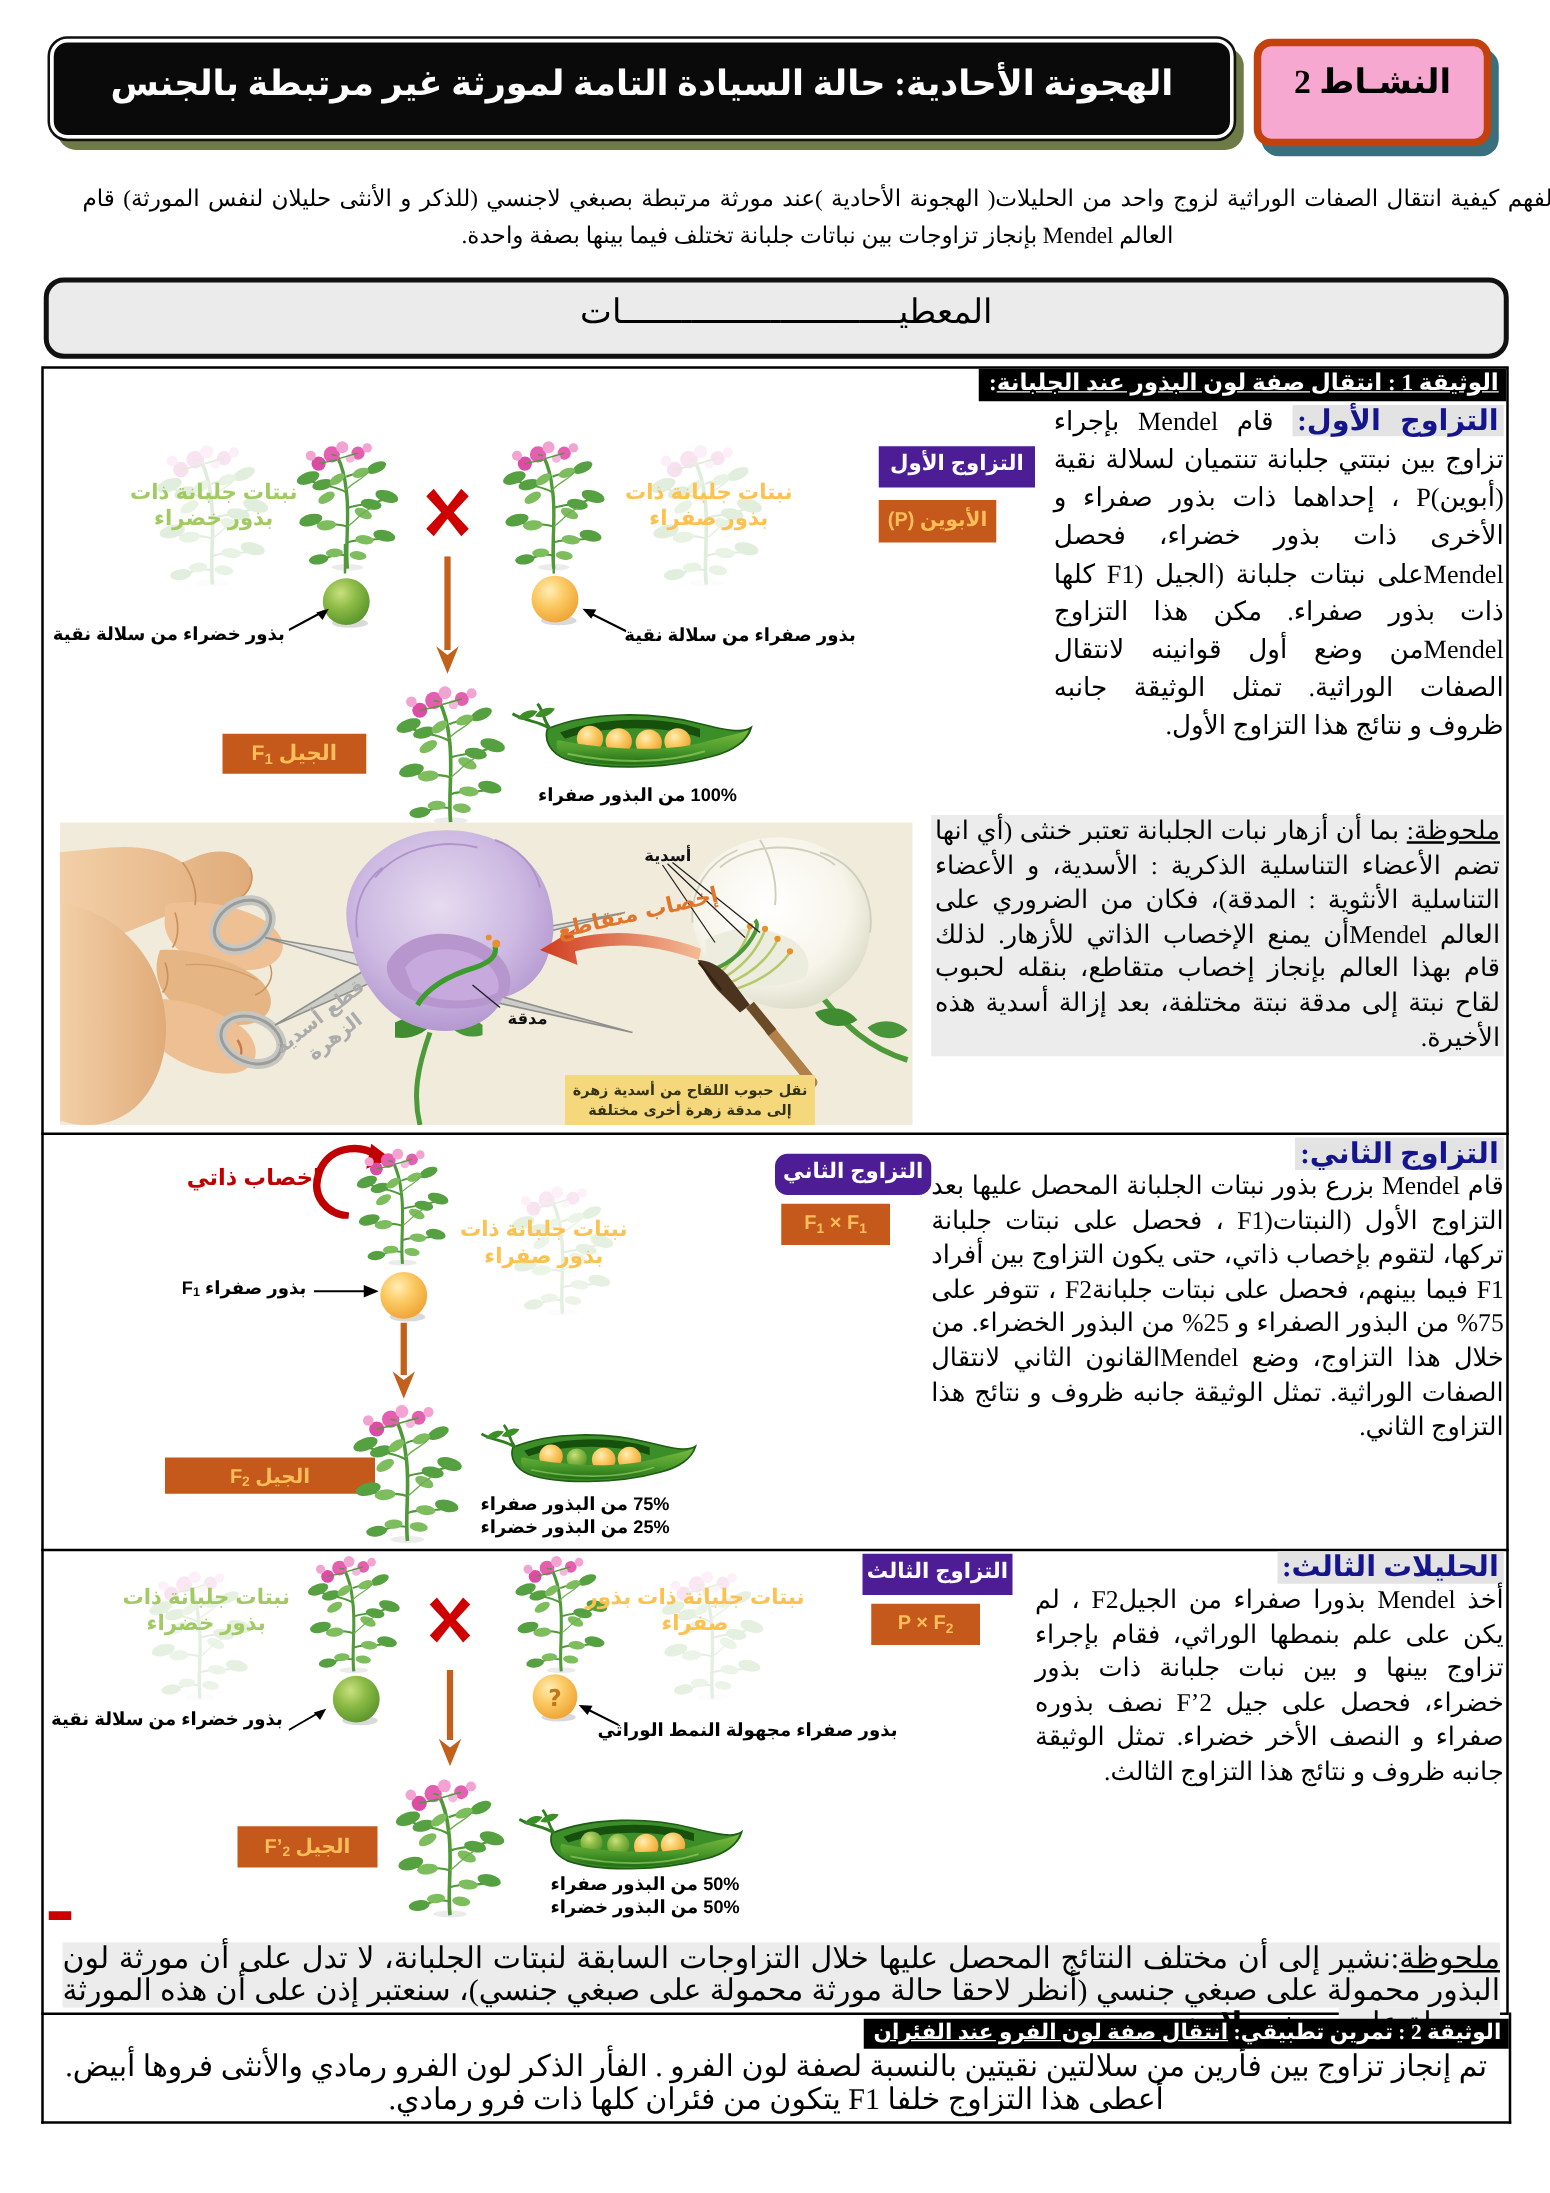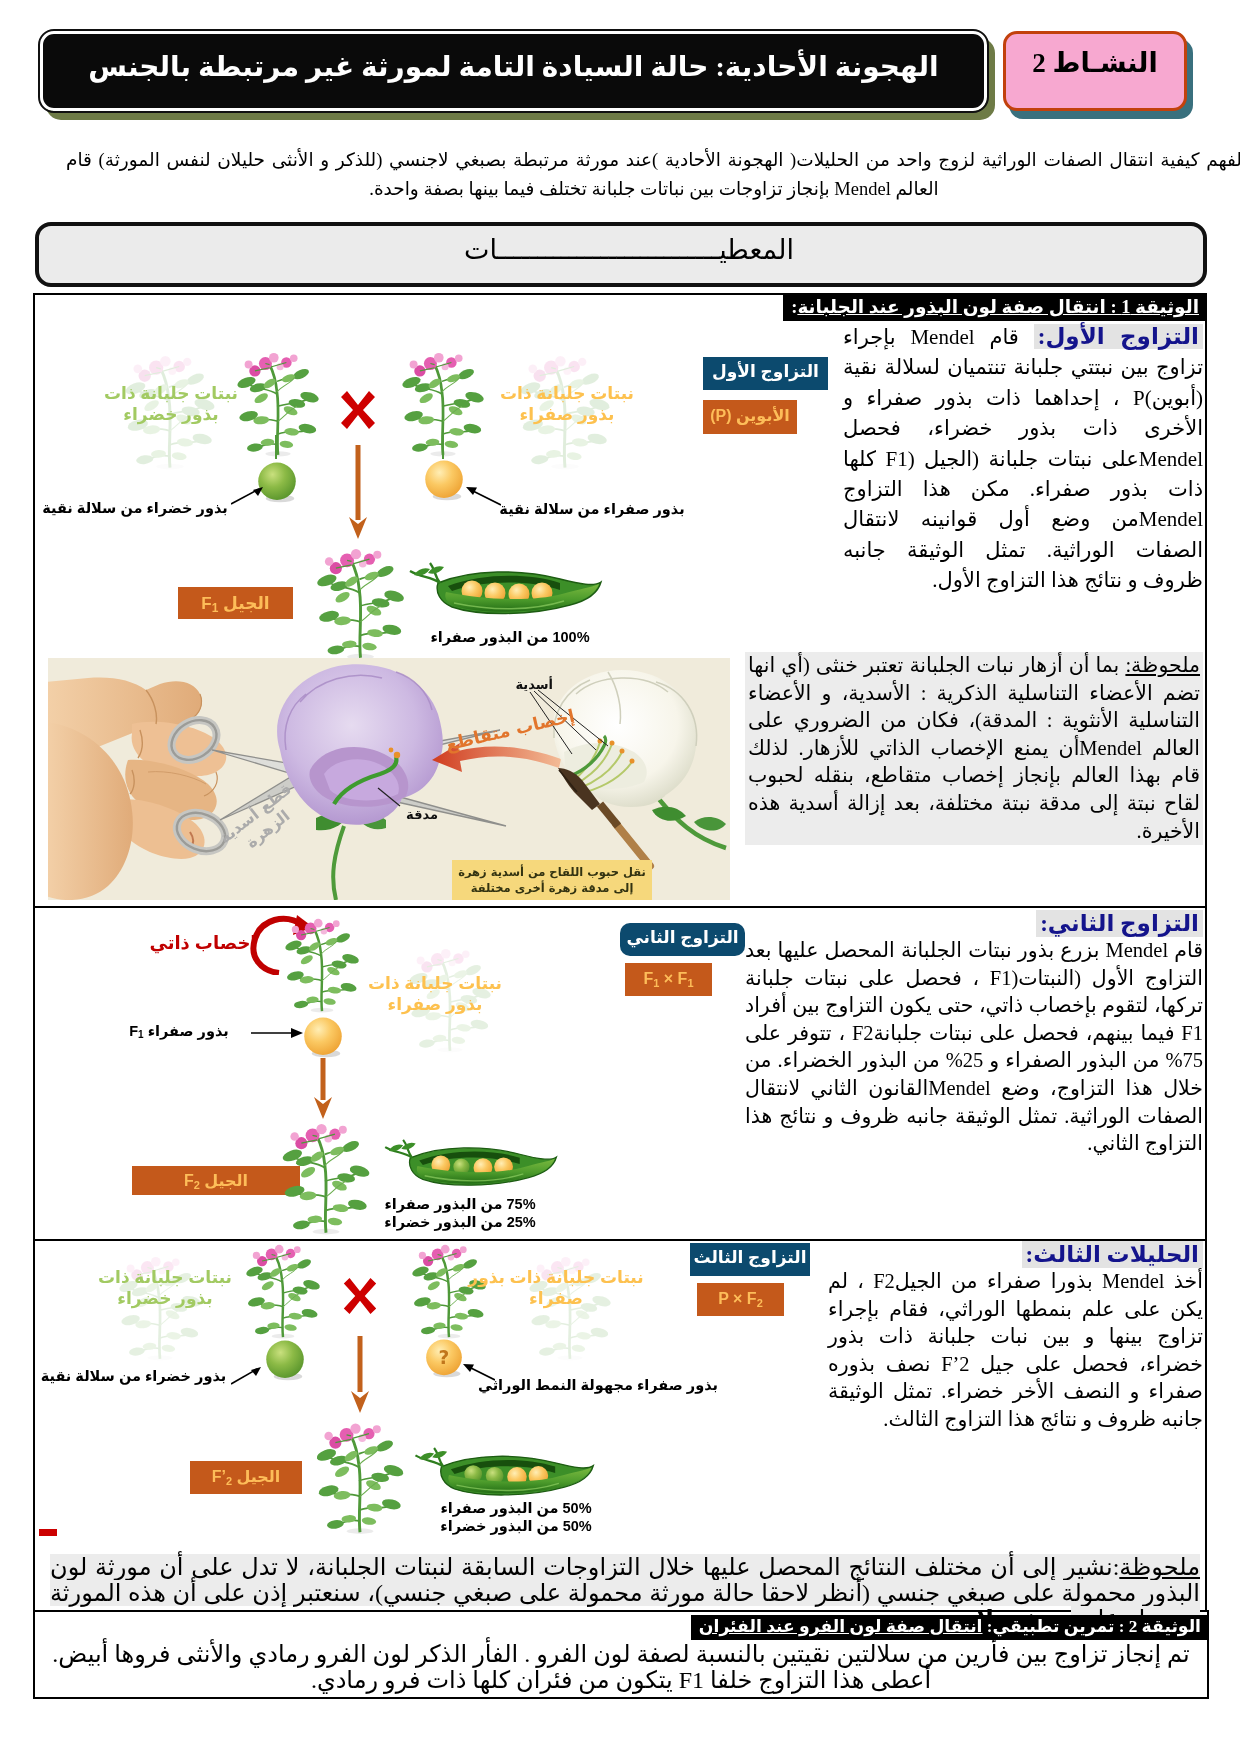--- a/index.html
+++ b/index.html
@@ -6,21 +6,21 @@
  font-family:"Liberation Serif","DejaVu Sans",serif;}
 .abs{position:absolute;}
 .rtl{direction:rtl;}
 
 #titleBlack{left:40px;top:31px;width:941px;height:74px;background:#0a0a0a;
  border:3px solid #fff;outline:2px solid #111;border-radius:14px;
  box-shadow:7px 8px 0 1px #6e7b46;}
 #titleBlack div{position:absolute;left:0;right:0;top:16px;text-align:center;
  color:#fff;font-weight:bold;font-size:28px;direction:rtl;}
 #titlePink{left:1003px;top:31px;width:178px;height:74px;background:#f7a8d0;
- border:3px solid #c2410c;border-radius:14px;
+ border:6px solid #c2410c;border-radius:14px;
  box-shadow:6px 8px 0 0 #39707e;}
 #titlePink div{position:absolute;left:0;right:0;top:13px;text-align:center;
  color:#000;font-weight:bold;font-size:27px;direction:rtl;}
 
 #intro{left:30px;top:146px;width:1176px;font-size:18.5px;line-height:29px;
  text-align:justify;text-align-last:center;direction:rtl;color:#000;margin-left:36px;}
 
 #dataBox{left:35px;top:222px;width:1164px;height:57px;background:#ebebeb;
  border:4px solid #111;border-radius:16px;}
 #dataBox div{position:absolute;left:16px;right:0;top:8px;text-align:center;
@@ -33,21 +33,21 @@
 #doc2{left:33px;top:1610px;width:1172px;height:87px;border:2px solid #000;border-top:none;}
 #mainframe{left:33px;top:293px;width:1170px;height:1315px;border:2px solid #000;}
 .sep{left:33px;width:1174px;height:2px;background:#000;}
 
 .doc-h{background:#000;color:#fff;font-weight:bold;font-size:18.5px;direction:rtl;
  padding:1px 6px 3px 8px;}
 .sec-h{color:#14148c;font-weight:bold;font-size:23px;direction:rtl;
  background:#e3e3e3;padding:0 4px;}
 .body-t{font-size:20.5px;line-height:27.6px;direction:rtl;text-align:justify;
  text-align-last:right;color:#000;}
-.lbl-blue{background:#0c4a6e;color:#fff;font-weight:bold;font-size:17px;
+.lbl-blue{background:#4c1d95;color:#fff;font-weight:bold;font-size:17px;
  text-align:center;direction:rtl;font-family:"Liberation Sans","DejaVu Sans",sans-serif;}
 .lbl-or{background:#c4591b;color:#fdbd59;font-weight:bold;font-size:16px;
  text-align:center;direction:rtl;font-family:"Liberation Sans","DejaVu Sans",sans-serif;}
 .dlab{font-weight:bold;font-size:14.5px;direction:rtl;white-space:nowrap;
  font-family:"Liberation Sans","DejaVu Sans",sans-serif;}
 .gtxt{color:#a2ca62;font-weight:bold;font-size:17px;text-align:center;direction:rtl;
  line-height:21px;font-family:"Liberation Sans","DejaVu Sans",sans-serif;}
 .ytxt{color:#fdc14f;font-weight:bold;font-size:17px;text-align:center;direction:rtl;
  line-height:21px;font-family:"Liberation Sans","DejaVu Sans",sans-serif;}
 .pct{font-weight:bold;font-size:14.5px;direction:rtl;white-space:nowrap;
@@ -342,21 +342,21 @@
       <use href="#plant"></use>
     </svg>
  <svg class="abs" style="left:360px;top:40px;opacity:0.15" width="110" height="105" viewBox="0 0 100 100">
       <use href="#plant"></use>
     </svg>
  <div class="abs ytxt" style="left:320px;top:65px;width:160px;">نبتات جلبانة ذات<br>بذور صفراء</div>
  <svg class="abs" style="left:267px;top:108px" width="42" height="42" viewBox="0 0 56 56">
   <ellipse cx="32" cy="50" rx="19" ry="5" fill="#000" opacity="0.15"></ellipse>
   <circle cx="28" cy="27" r="25" fill="url(#sy)"></circle>
     </svg>
- <div class="abs dlab" style="left:78px;top:115px;width:132px;text-align:center;">بذور صفراء F<span style="font-size:10px;vertical-align:-2px">1</span></div>
+ <div class="abs dlab" style="left:78px;top:115px;width:132px;text-align:right;">بذور صفراء F<span style="font-size:10px;vertical-align:-2px">1</span></div>
  <svg class="abs" style="left:216px;top:119px" width="52" height="12" viewBox="0 0 52 12">
   <path d="M0,6 L42,6" stroke="#000" stroke-width="1.6"></path>
       <path d="M52,6 L40,1 L40,11 Z" fill="#000"></path>
     </svg>
 
  <svg class="abs" style="left:276px;top:150px" width="24" height="62" viewBox="0 0 24 62">
   <rect x="9.5" y="0" width="5" height="42" fill="#c2611c"></rect>
   <path d="M12,61 L3,39 L12,46 L21,39 Z" fill="#c2611c"></path>
     </svg>
 

